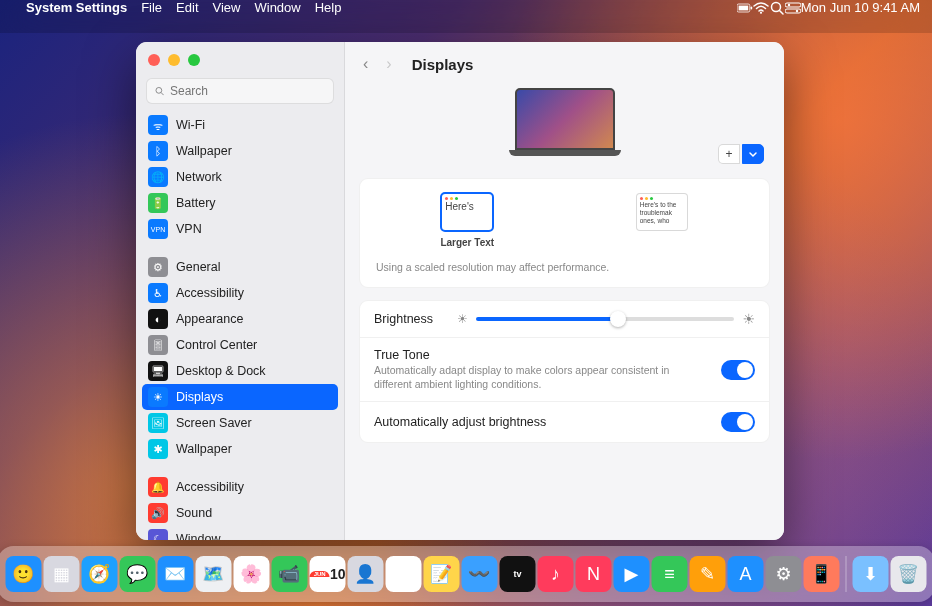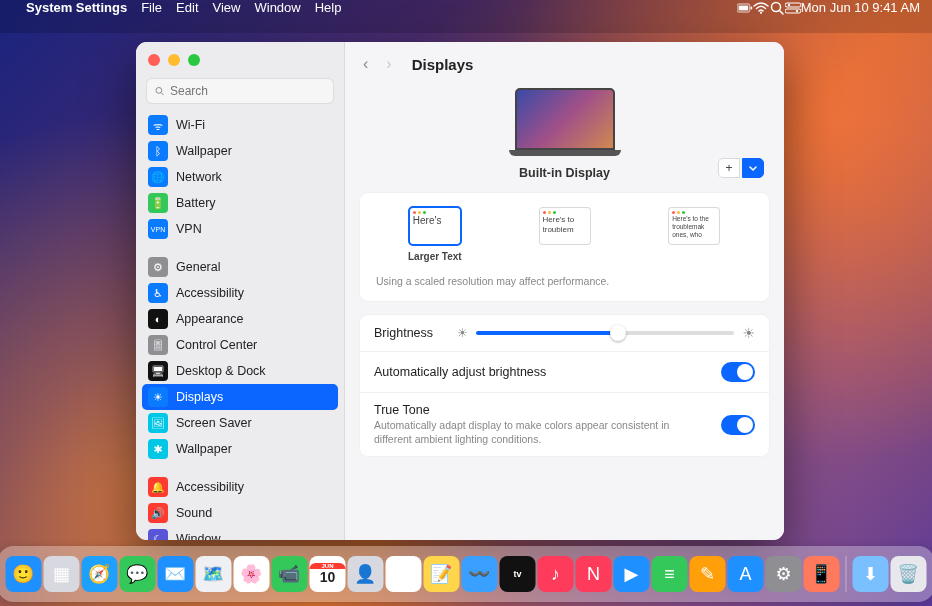--- a/index.html
+++ b/index.html
@@ -283,21 +283,20 @@
       <span class="navbtn">‹</span>
       <span class="navbtn" style="opacity:.4;">›</span>
       <span class="toolbar-title">Displays</span>
     </div>
 
     <div class="panel-top">
       <div class="laptop-img">
         <div class="laptop-screen"></div>
         <div class="laptop-base"></div>
       </div>
-      <div class="display-name">Built-in Display</div>
       <div class="add-btns">
         <div class="pillbtn">+</div>
         <div class="pillbtn">
           <svg width="10" height="10" viewBox="0 0 10 10">
               <path d="M2 4 L5 7 L8 4" stroke="#fff" stroke-width="1.5" fill="none" stroke-linecap="round"></path>
             </svg>
         </div>
       </div>
     </div>
 
@@ -315,76 +314,65 @@
               </div>
               <div style="min-height: 12px; font-weight: bold;">Larger Text</div>
             </div>
             <div class="reso">
               <div class="reso-box">
                 <div class="reso-dots">
                   <i class="rd1"></i>
                   <i class="rd2"></i>
                   <i class="rd3"></i>
                 </div>
-                <div class="reso-text" style="font-size: 8px;">Here's to troublem</div>
-              </div>
-              <div style="min-height: 12px;"></div>
-            </div>
-            <div class="reso">
-              <div class="reso-box">
-                <div class="reso-dots">
-                  <i class="rd1"></i>
-                  <i class="rd2"></i>
-                  <i class="rd3"></i>
-                </div>
                 <div class="reso-text" style="font-size: 6.5px;">Here's to the troublemak ones, who</div>
               </div>
               <div style="min-height: 12px;"></div>
             </div>
           </div>
         <div class="reso-note">Using a scaled resolution may affect performance.</div>
       </div>
 
       <div class="card">
         <div class="row">
           <span class="row-label">Brightness</span>
           <div class="slider">
             <span class="sun">☀︎</span>
             <div class="slider-track" id="bright-track" style="background: linear-gradient(to right, rgb(10, 102, 255) 0%, rgb(10, 102, 255) 55%, rgb(221, 221, 221) 55%, rgb(221, 221, 221) 100%);">
                 <div class="slider-thumb" id="bright-thumb" style="left: 55%;"></div>
               </div>
             <span class="sun" style="font-size:14px;">☀︎</span>
           </div>
         </div>
         <div class="row">
-          <span class="row-body row-label">Automatically adjust brightness</span>
-          <div class="toggle"></div>
-        </div>
-        <div class="row">
           <div class="row-body">
             <div>True Tone</div>
             <div class="row-sub">Automatically adapt display to make colors appear consistent in different ambient lighting conditions.</div>
           </div>
+          <div class="toggle"></div>
+        </div>
+        <div class="row">
+          <span class="row-body row-label">Automatically adjust brightness</span>
           <div class="toggle"></div>
         </div>
       </div>
     </div>
   </div>
 </div>
 
 <div class="dock" id="dock">
     <div class="dock-item" style="background: rgb(30, 144, 255);">🙂</div>
     <div class="dock-item" style="background: rgb(216, 216, 224);">▦</div>
     <div class="dock-item" style="background: rgb(30, 160, 255);">🧭</div>
     <div class="dock-item" style="background: rgb(52, 199, 89);">💬</div>
     <div class="dock-item" style="background: rgb(30, 144, 255);">✉️</div>
     <div class="dock-item" style="background: rgb(238, 240, 243);">🗺️</div>
     <div class="dock-item" style="background: rgb(255, 255, 255);">🌸</div>
     <div class="dock-item" style="background: rgb(52, 199, 89);">📹</div>
-    <div class="dock-item" style="background: rgb(255, 255, 255); color: rgb(255, 59, 48); font-size: 14px; font-weight: 700; flex-direction: column;">
+    <div class="dock-item" style="background: rgb(255, 255, 255); color: rgb(255, 59, 48); font-size: 14px; font-weight: 700; flex-direction: row;">
       <div style="font-size:6px;background:#ff3b30;color:#fff;width:100%;text-align:center;border-radius:8px 8px 0 0;">JUN</div>
       <div style="color:#222">10</div>
     </div>
     <div class="dock-item" style="background: rgb(216, 216, 224);">👤</div>
     <div class="dock-item" style="background: rgb(255, 255, 255);">☰</div>
     <div class="dock-item" style="background: rgb(255, 213, 74);">📝</div>
     <div class="dock-item" style="background: rgb(58, 160, 255);">〰️</div>
     <div class="dock-item" style="background: rgb(17, 17, 17); font-size: 9px; font-weight: 700;">tv</div>
     <div class="dock-item" style="background: rgb(255, 59, 92);">♪</div>
     <div class="dock-item" style="background: rgb(255, 59, 92);">N</div>

